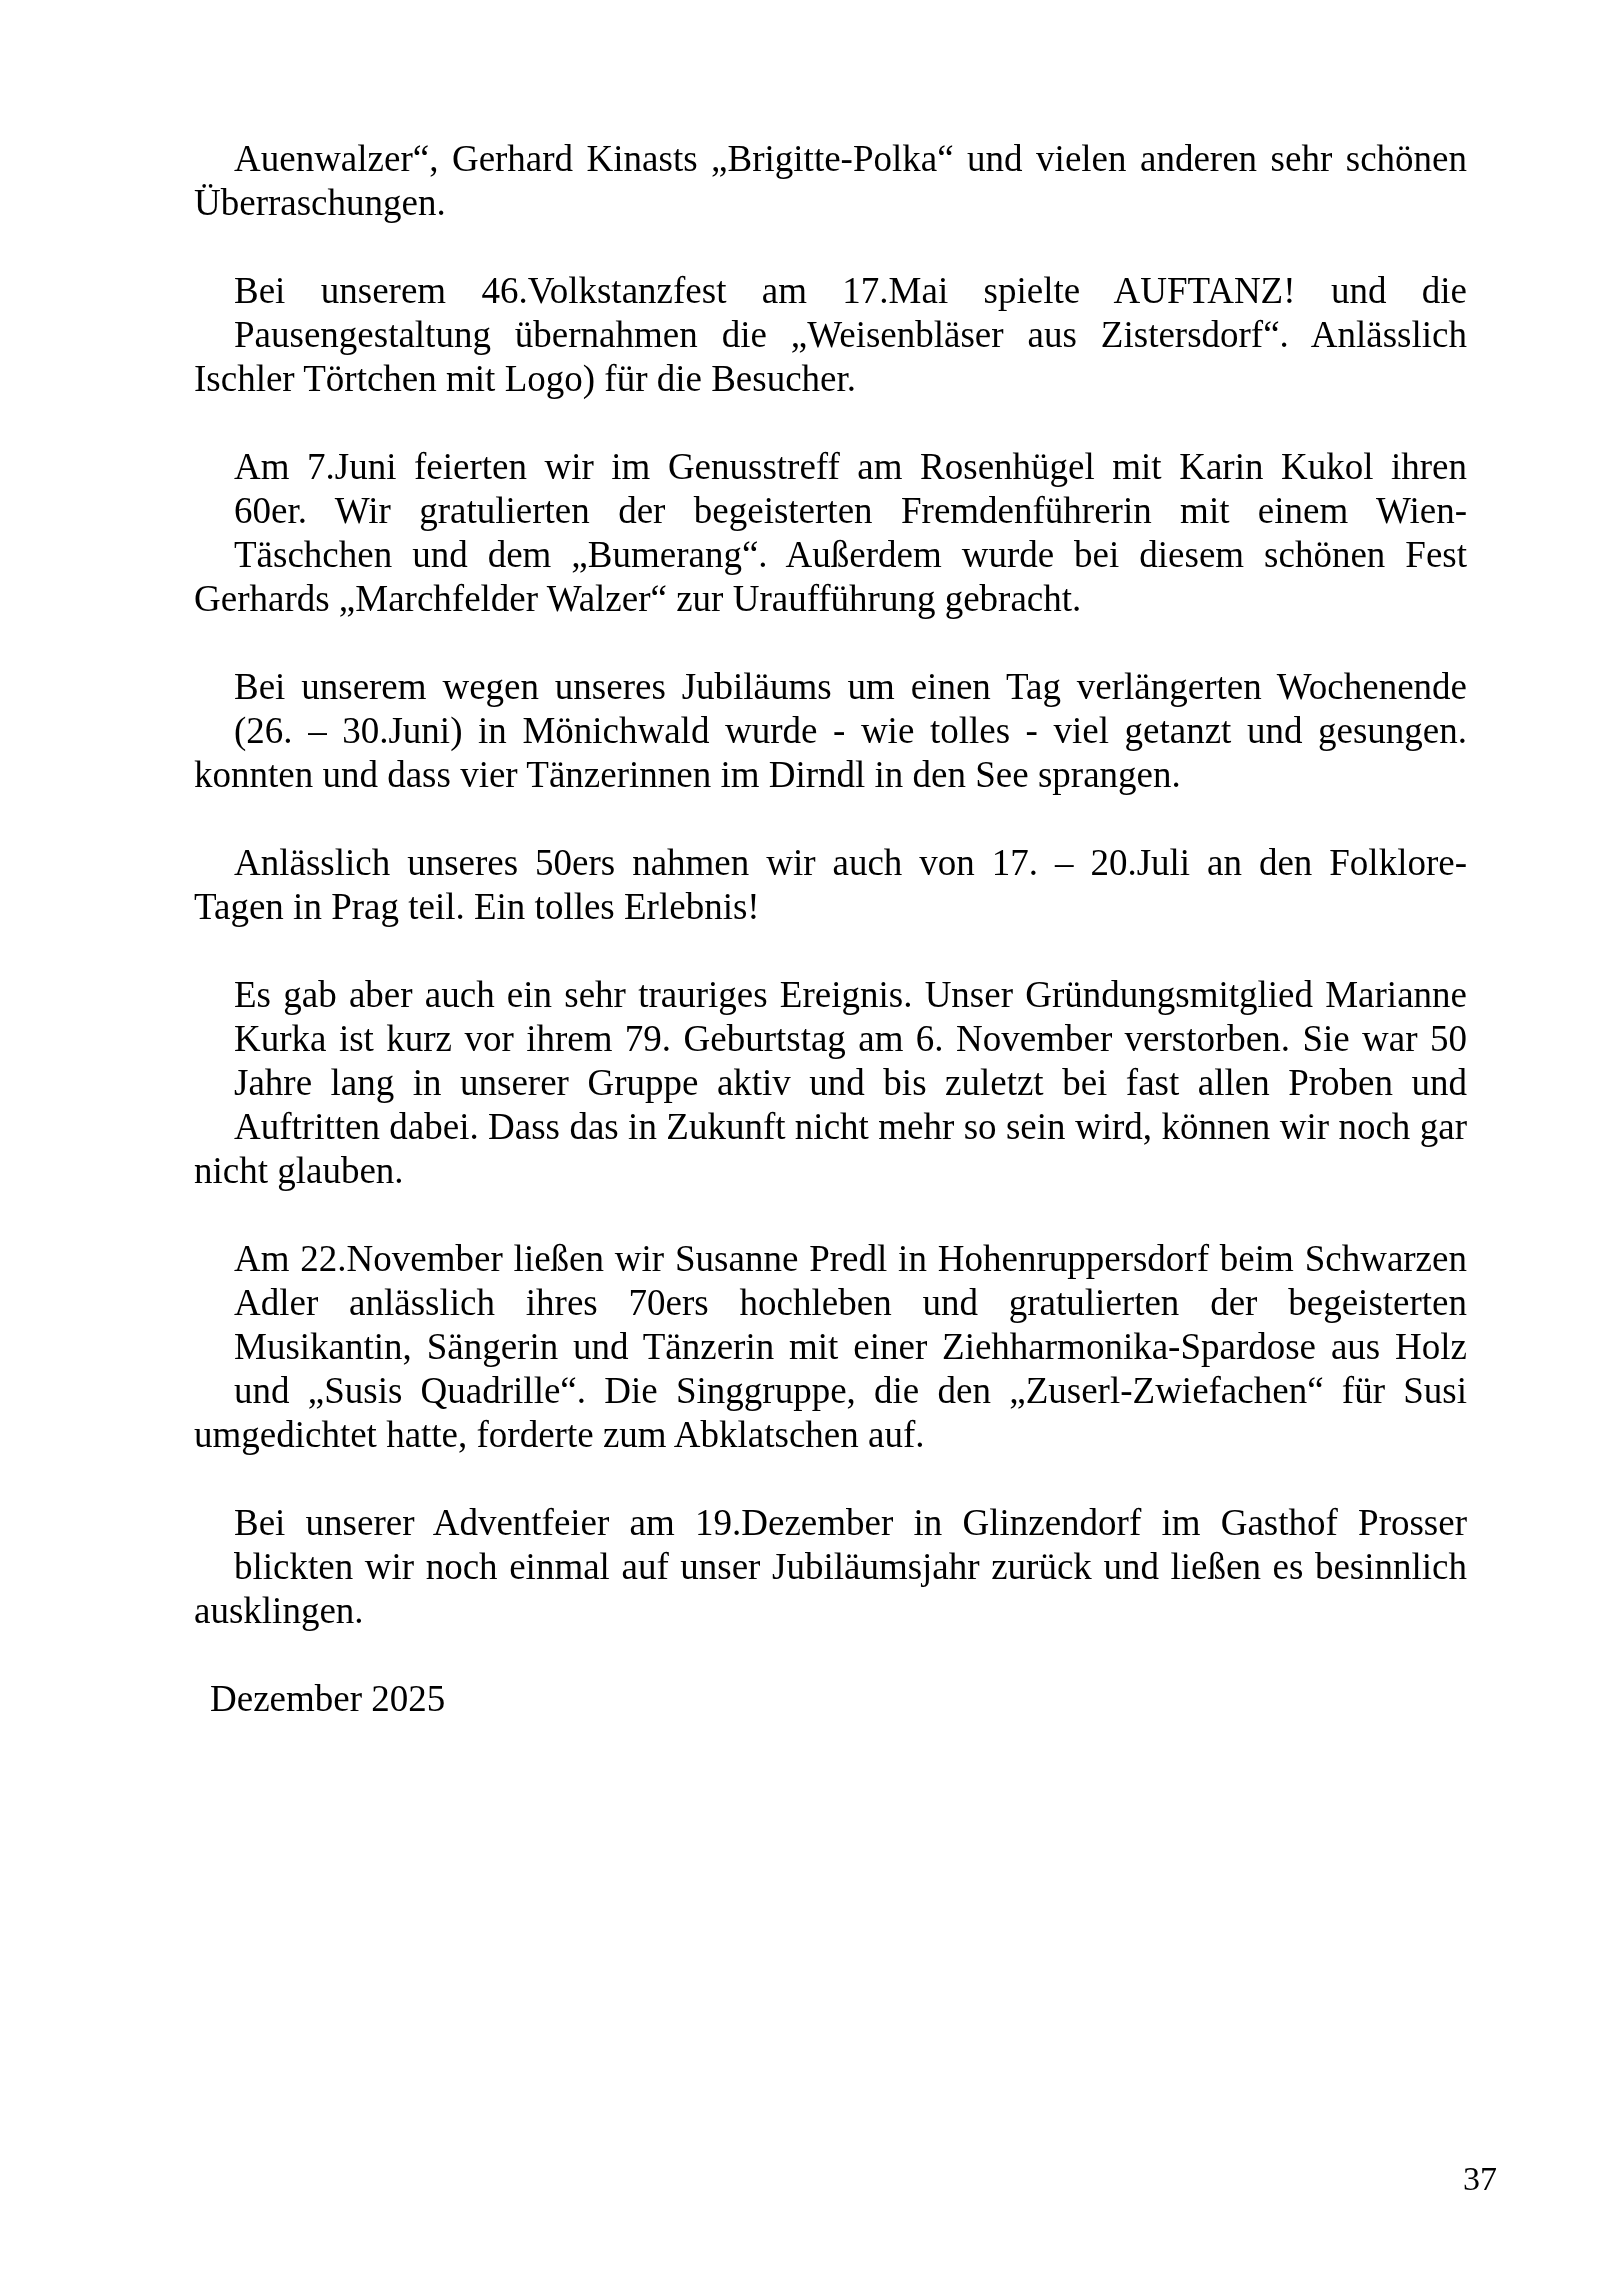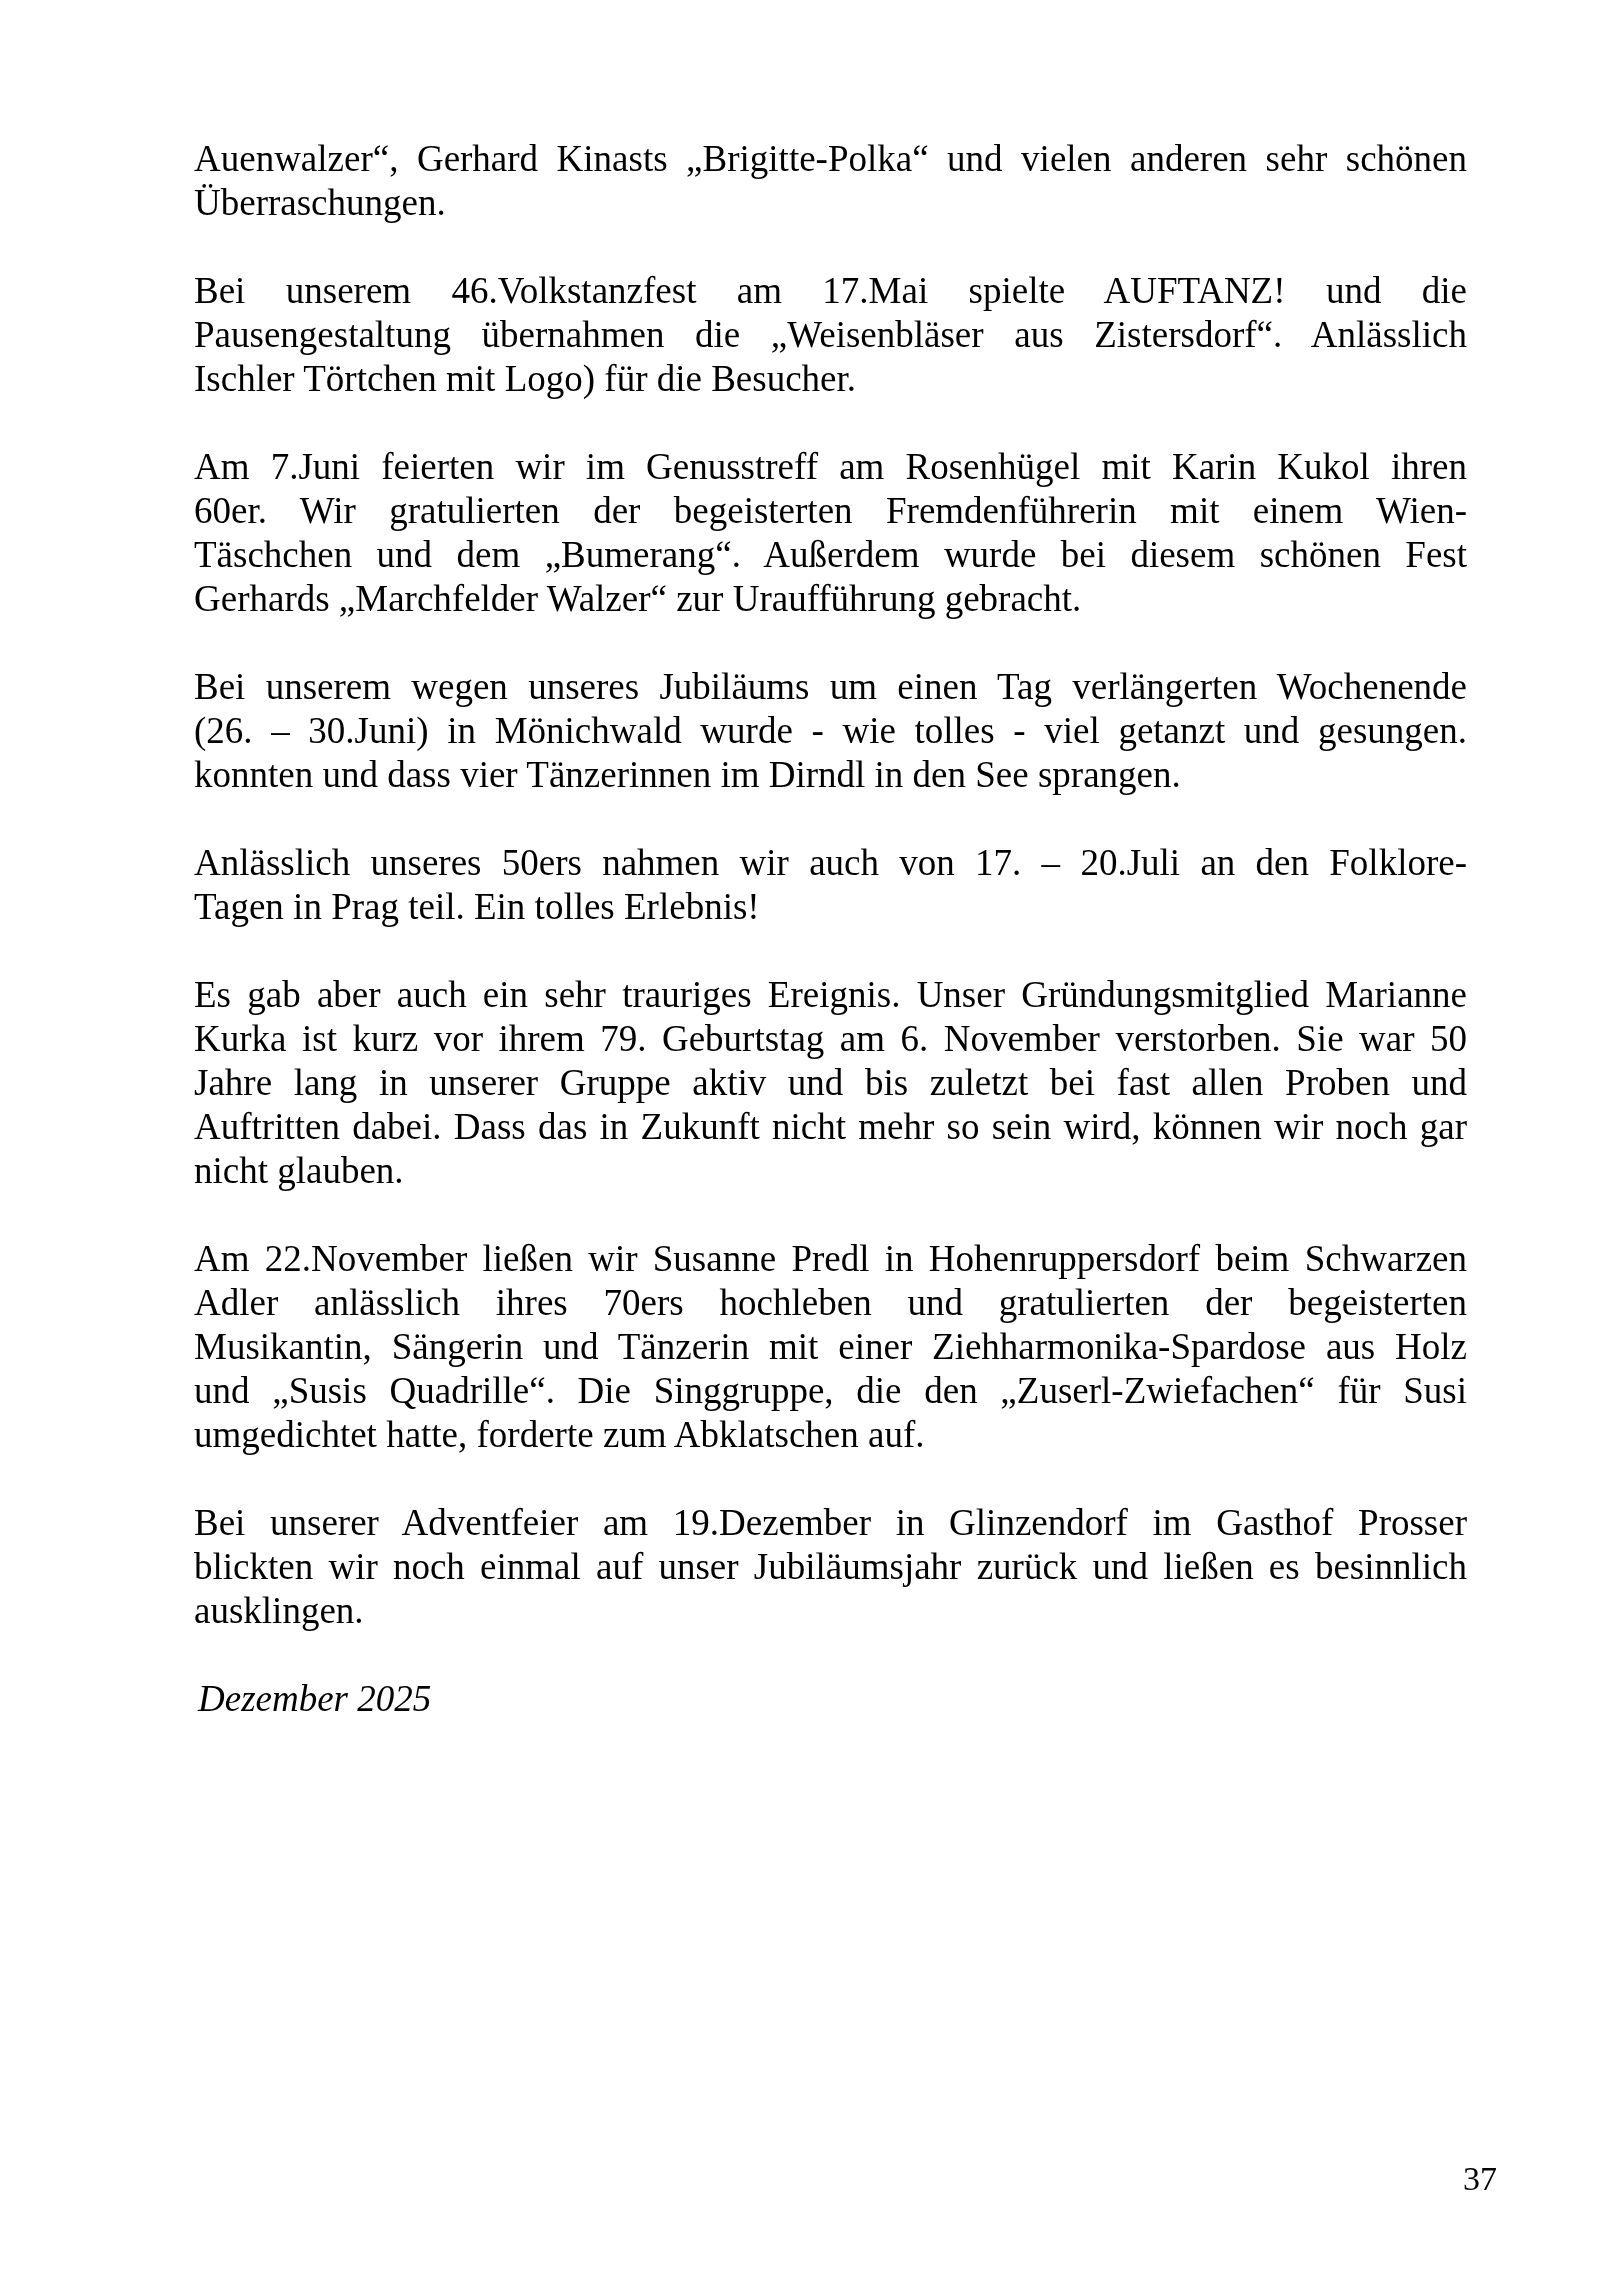--- a/index.html
+++ b/index.html
@@ -21,24 +21,25 @@
   .line {
     display: block;
     white-space: nowrap;
     height: 44px;
     overflow: visible;
   }
   .line.justify {
     white-space: normal;
     text-align: justify;
     text-align-last: justify;
+    margin-left: 40px;
   }
   .line.last { text-align: center; text-align-last: left; }
   .seg.b { font-weight: normal; }
-  .closing { margin: 4px; font-style: italic; }
+  .closing { margin: 16px; }
   .page-number {
     position: absolute;
     left: 1435px;
     top: 2159px;
     font-family: "Liberation Serif", "DejaVu Serif", serif;
     font-size: 34px;
     line-height: 39px;
     color: #000000;
     margin-left: 28px;
   }

